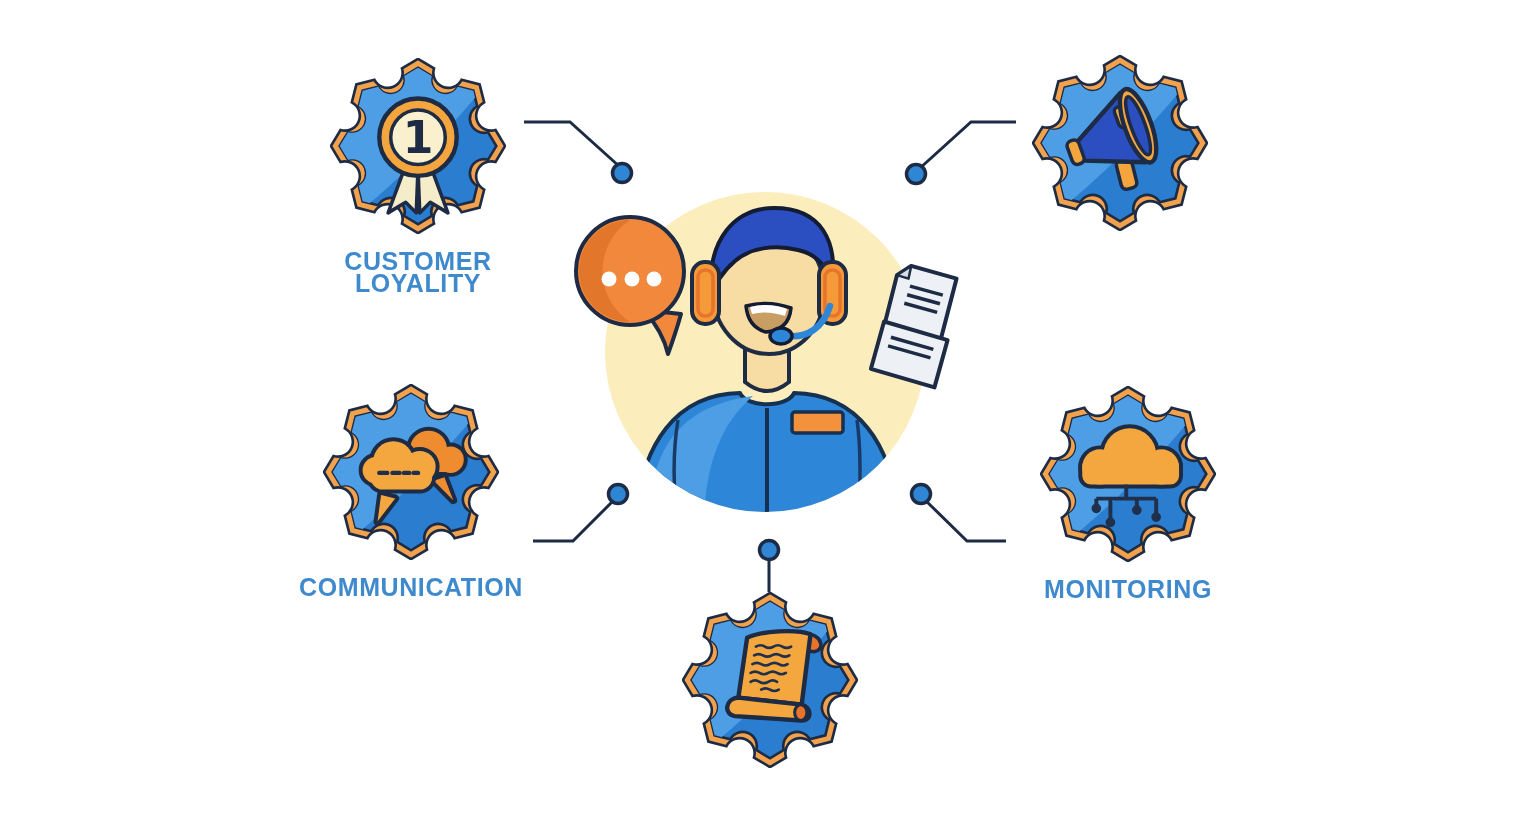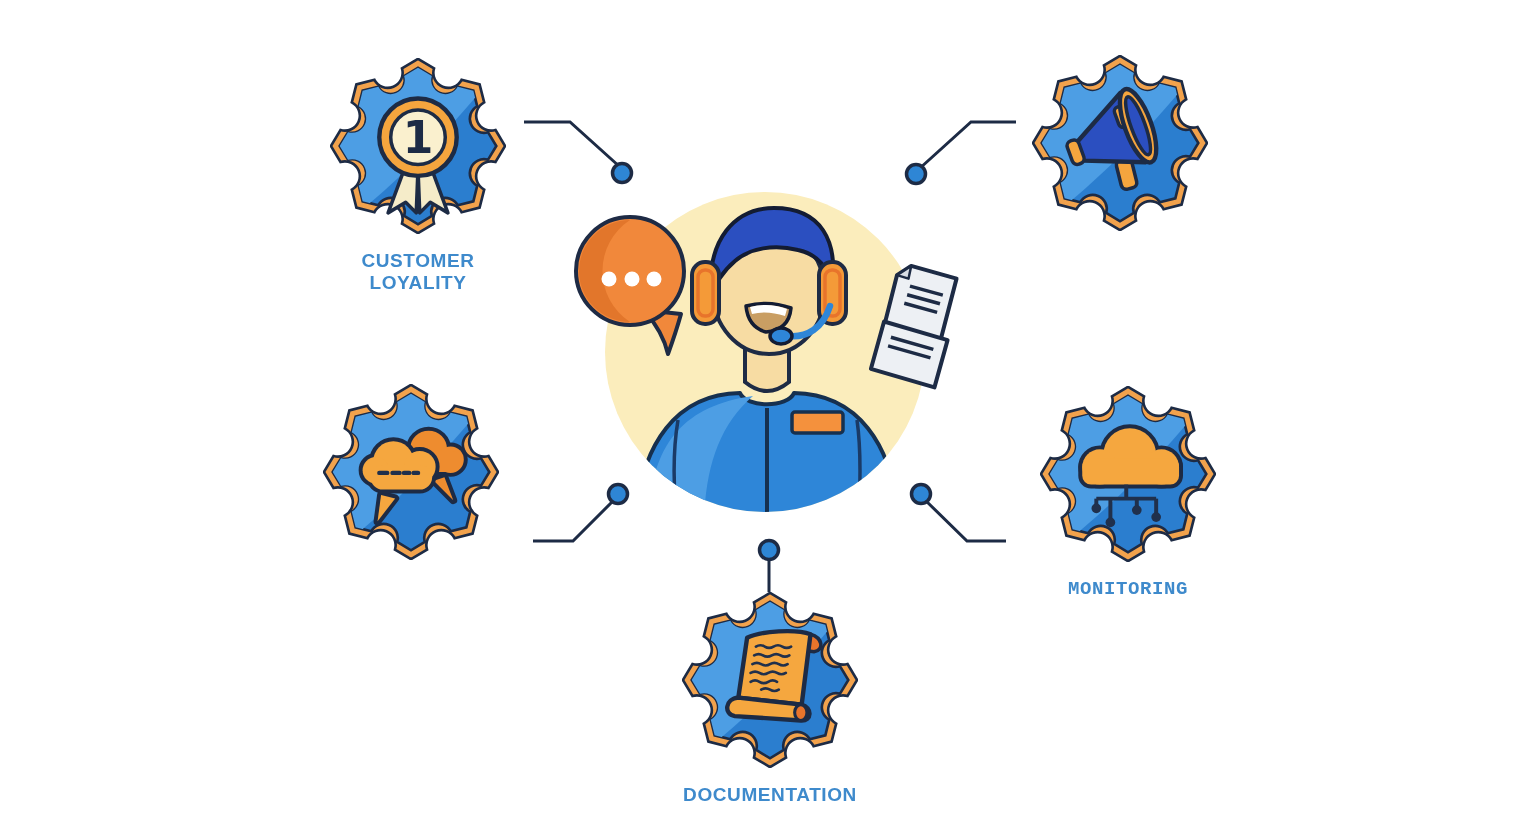--- a/index.html
+++ b/index.html
@@ -5,21 +5,21 @@
   html,body{margin:0;padding:0;background:#ffffff;}
   #canvas{
     position:relative;width:1540px;height:840px;background:#ffffff;
     font-family:"Liberation Sans", sans-serif;overflow:hidden;
   }
   .node{position:absolute;width:176px;height:250px;}
   .node svg.gear{display:block;width:176px;height:176px;}
   .node .label{
     position:absolute;top:192px;left:50%;transform:translateX(-50%);
     width:240px;text-align:center;
-    color:#3E8ACC;font-weight:bold;font-size:19px;line-height:22px;letter-spacing:.6px;
+    color:#3E8ACC;font-weight:bold;font-size:25px;line-height:22px;letter-spacing:.6px;
   }
   .node.tl .label{width:150px;}
   #center-illo{position:absolute;left:560px;top:180px;}
   #connectors{position:absolute;left:0;top:0;pointer-events:none;}
 </style>
 </head>
 <body>
 
 <div id="canvas">
 
@@ -194,23 +194,24 @@
         <g fill="#F5A73F">
           <path d="M66,126 L62,156 L82,130 Z"></path>
           <circle cx="80" cy="88" r="23"></circle>
             <circle cx="110" cy="94" r="18"></circle>
             <circle cx="60" cy="98" r="15"></circle>
           <rect x="54" y="92" width="70" height="28" rx="14"></rect>
         </g>
         <path d="M64,101 h9 M79,101 h8 M92,101 h6 M103,101 h5" stroke="#20304C" stroke-width="5" stroke-linecap="round"></path>
       </g>
     </svg>
-  </div>
-
-  <div class="node mr" style="left:1040px;top:386px;font-family:Liberation Mono, monospace;">
+    <div class="label">COMMUNICATION</div>
+  </div>
+
+  <div class="node mr" style="left:1040px;top:386px;">
     <svg class="gear" viewBox="0 0 200 200">
       <defs>
           <clipPath id="gc3">
             <path class="gear-clip-path" d="M179.5,84.3L189.0,100.0L179.5,115.7 A16,16 0 0 0 167.3,145.1L162.9,162.9L145.1,167.3 A16,16 0 0 0 115.7,179.5L100.0,189.0L84.3,179.5 A16,16 0 0 0 54.9,167.3L37.1,162.9L32.7,145.1 A16,16 0 0 0 20.5,115.7L11.0,100.0L20.5,84.3 A16,16 0 0 0 32.7,54.9L37.1,37.1L54.9,32.7 A16,16 0 0 0 84.3,20.5L100.0,11.0L115.7,20.5 A16,16 0 0 0 145.1,32.7L162.9,37.1L167.3,54.9 A16,16 0 0 0 179.5,84.3 Z"></path>
           </clipPath>
         </defs>
       <path class="gear-outer" fill="#F2A24C" stroke="#1D2B45" stroke-width="3" d="M188.1,81.8L199.0,100.0L188.1,118.2 A17,17 0 0 0 175.2,149.5L170.0,170.0L149.5,175.2 A17,17 0 0 0 118.2,188.1L100.0,199.0L81.8,188.1 A17,17 0 0 0 50.5,175.2L30.0,170.0L24.8,149.5 A17,17 0 0 0 11.9,118.2L1.0,100.0L11.9,81.8 A17,17 0 0 0 24.8,50.5L30.0,30.0L50.5,24.8 A17,17 0 0 0 81.8,11.9L100.0,1.0L118.2,11.9 A17,17 0 0 0 149.5,24.8L170.0,30.0L175.2,50.5 A17,17 0 0 0 188.1,81.8 Z"></path>
       <path class="gear-inner" fill="#2B7ECF" stroke="#1D2B45" stroke-width="3" d="M179.5,84.3L189.0,100.0L179.5,115.7 A16,16 0 0 0 167.3,145.1L162.9,162.9L145.1,167.3 A16,16 0 0 0 115.7,179.5L100.0,189.0L84.3,179.5 A16,16 0 0 0 54.9,167.3L37.1,162.9L32.7,145.1 A16,16 0 0 0 20.5,115.7L11.0,100.0L20.5,84.3 A16,16 0 0 0 32.7,54.9L37.1,37.1L54.9,32.7 A16,16 0 0 0 84.3,20.5L100.0,11.0L115.7,20.5 A16,16 0 0 0 145.1,32.7L162.9,37.1L167.3,54.9 A16,16 0 0 0 179.5,84.3 Z"></path>
       <g clip-path="url(#gc3)">
           <path d="M0,0 L200,0 C150,70 70,150 0,200 Z" fill="#4D9EE4"></path>
@@ -267,16 +268,15 @@
         <g stroke="#20304C" stroke-width="3" fill="none" stroke-linecap="round">
           <path d="M84,62 q5,-3 10,0 q5,3 10,0 q5,-3 10,0 q5,3 10,0"></path>
           <path d="M82,72 q5,-3 10,0 q5,3 10,0 q5,-3 10,0 q5,3 10,0"></path>
           <path d="M80,82 q5,-3 10,0 q5,3 10,0 q5,-3 10,0 q5,3 10,0"></path>
           <path d="M78,92 q5,-3 10,0 q5,3 10,0 q5,-3 10,0 q5,3 10,0"></path>
           <path d="M78,102 q5,-3 10,0 q5,3 10,0 q5,-3 10,0"></path>
           <path d="M90,111 q5,-3 10,0 q5,3 10,0"></path>
         </g>
       </g>
     </svg>
-    <div class="label">DOCUMENTATION</div>
   </div>
 
 </div>
 
 </body></html>

